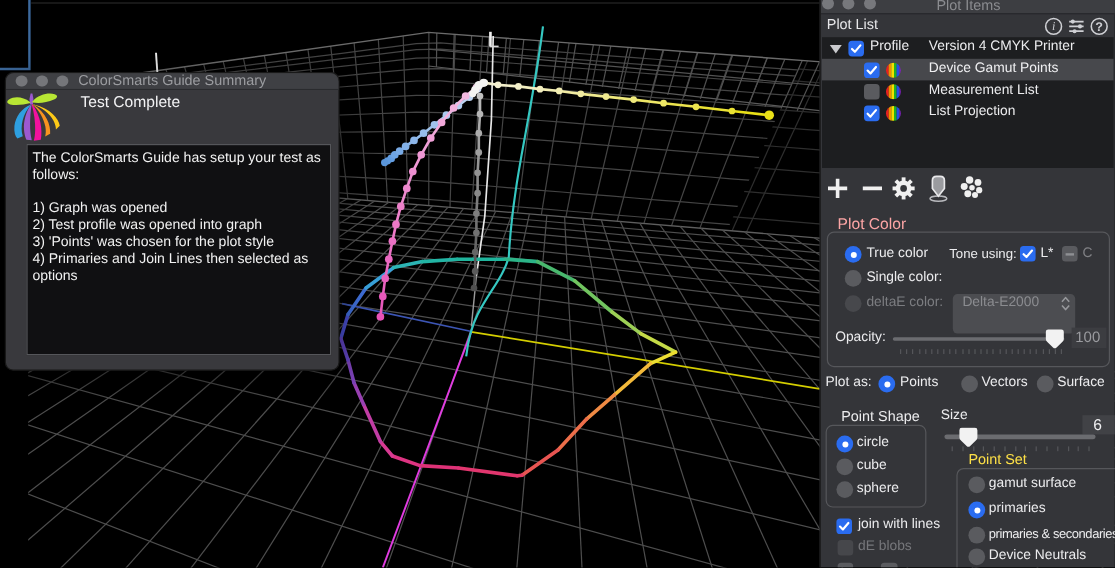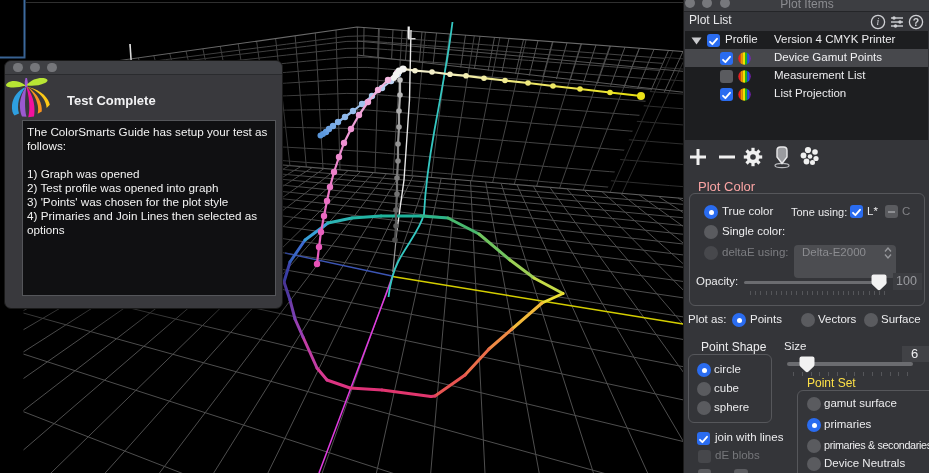--- a/index.html
+++ b/index.html
@@ -325,31 +325,32 @@
 <circle cx="399" cy="71" r="3.6" fill="#f4f4f2"></circle>
 <circle cx="403" cy="69" r="3.4" fill="#f4f4f2"></circle>
 <circle cx="394" cy="78" r="3.0" fill="#f4f4f2"></circle>
 </svg>
 
 <div style="position:absolute;left:4px;top:60px;width:277px;height:247px;background:#39393d;border-radius:7px;border:1px solid #191919;box-shadow:0 8px 24px rgba(0,0,0,0.55)">
 <div style="position:absolute;left:0;top:0;width:100%;height:13px;background:#3f4044;border-bottom:1px solid #2a2b2e;border-radius:7px 7px 0 0"></div>
 <div style="position:absolute;left:8.4px;top:2px;width:9.2px;height:9.2px;border-radius:50%;background:#75767a"></div>
 <div style="position:absolute;left:25.4px;top:2px;width:9.2px;height:9.2px;border-radius:50%;background:#75767a"></div>
 <div style="position:absolute;left:42.4px;top:2px;width:9.2px;height:9.2px;border-radius:50%;background:#75767a"></div>
+<div style="position:absolute;left:0;top:0px;width:100%;height:13px;line-height:13px;text-align:center;color:#9b9ca0;font-size:12px;white-space:nowrap">ColorSmarts Guide Summary</div>
 <svg style="position:absolute;left:-1px;top:13px" width="56" height="48" viewBox="0 0 56 48">
   <path d="M21 13 Q20 8 21.5 4 L23 4 Q24.5 9 23.5 13 Z" fill="#9b59d0"></path>
   <path d="M21 11 C15 6.5 8 6 3.5 9 C1 10.8 2 12.5 4.5 13 C10 14.2 16 13 21.5 11.8 Z" fill="#b8e634"></path>
   <path d="M23 10.5 C28 5 36 3 41.5 4.5 C44.5 5.5 44 7.5 41 9 C35 12 28 12 23 11.5 Z" fill="#b8e634"></path>
   <path d="M22 13 C14 16 9 23 8 31 C7.6 36 8.6 39.5 10.5 41.5 L15 39.5 C12.5 31 15 21 22 13 Z" fill="#2e9fe0"></path>
   <path d="M22 13 C17.5 19 15.5 27 16 34 C16.2 37.5 17 40.5 18 42.5 L22.5 42.8 C20.5 35 20.8 24 22.3 13 Z" fill="#9b59d0"></path>
   <path d="M22.4 13 C24.5 20 25.5 28 25.3 34.5 C25.2 38 24.8 41 24.2 43.2 L30 42.5 C31.5 34 30 23 23.2 13 Z" fill="#f2119e"></path>
   <path d="M23 13 C28.5 17.5 32.5 24.5 33.8 31.5 C34.4 35 34.2 37.6 33.6 39.8 L37.8 37.5 C38.4 30 34.5 20 23.6 13 Z" fill="#f8931f"></path>
   <path d="M23.5 13 C31 15.5 37.5 20.5 40.5 26.5 C42 29.5 42.6 32 42.6 34 L45.8 30.8 C45 25 38 16 24.3 13 Z" fill="#fcc917"></path>
 </svg>
-<div style="position:absolute;left:62px;top:32px;color:#f2f2f4;font-size:13px;font-weight:bold">Test Complete</div>
+<div style="position:absolute;left:62px;top:16px;color:#f2f2f4;font-size:13px;font-weight:normal">Test Complete</div>
 <div style="position:absolute;left:17px;top:59px;width:254px;height:176px;background:#101012;border:1px solid #55565a;color:#f2f2f2;font-size:11.7px;line-height:14px;padding:4px 0 0 4px;box-sizing:border-box">The ColorSmarts Guide has setup your test as follows:<br><br>1) Graph was opened<br>2) Test profile was opened into graph<br>3) 'Points' was chosen for the plot style<br>4) Primaries and Join Lines then selected as options</div>
 </div>
 <div style="position:absolute;left:683px;top:0;width:246px;height:473px;background:#343539;border-left:1px solid #1a1a1a;overflow:hidden">
 <div style="position:absolute;left:0;top:0;width:246px;height:11px;background:#3d3e42;border-bottom:1px solid #242528"></div>
 <div style="position:absolute;left:0.5px;top:-2px;width:10px;height:10px;border-radius:50%;background:#77787c"></div>
 <div style="position:absolute;left:18px;top:-2px;width:10px;height:10px;border-radius:50%;background:#77787c"></div>
 <div style="position:absolute;left:35.5px;top:-2px;width:10px;height:10px;border-radius:50%;background:#77787c"></div>
 <div style="position:absolute;left:0;top:-2px;width:246px;height:13px;line-height:13px;text-align:center;color:#8b8c90;font-size:12px;white-space:nowrap">Plot Items</div>
 <div style="position:absolute;left:5px;top:13px;color:#e8e8ea;font-size:12px;white-space:nowrap">Plot List</div>
 <svg style="position:absolute;left:186px;top:13.5px" width="54" height="16" viewBox="0 0 54 16">
@@ -494,21 +495,21 @@
           <path d="M3 6.8 L5.4 9.2 L10 3.8" stroke="#fff" stroke-width="1.8" fill="none" stroke-linecap="round" stroke-linejoin="round"></path>
         </svg></div>
 <div style="position:absolute;left:183px;top:205px;color:#ececee;font-size:11.5px;white-space:nowrap">L*</div>
 <div style="position:absolute;left:201px;top:205px;width:13px;height:13px;border-radius:3px;background:#5a5b5f">
 <div style="position:absolute;left:3px;top:5.5px;width:7px;height:2px;background:#8e8f93"></div>
       </div>
 <div style="position:absolute;left:218px;top:205px;color:#808185;font-size:11.5px;white-space:nowrap">C</div>
 <div style="position:absolute;left:20px;top:225px;width:14px;height:14px;border-radius:50%;background:#5a5b5f"></div>
 <div style="position:absolute;left:38px;top:225px;color:#ececee;font-size:11.5px;white-space:nowrap">Single color:</div>
 <div style="position:absolute;left:20px;top:246px;width:14px;height:14px;border-radius:50%;background:#47484c"></div>
-<div style="position:absolute;left:38px;top:246px;color:#7c7d81;font-size:11.5px;white-space:nowrap">deltaE using:</div>
+<div style="position:absolute;left:38px;top:246px;color:#7c7d81;font-size:11.5px;white-space:nowrap">deltaE color:</div>
 <div style="position:absolute;left:110px;top:244.5px;width:102px;height:33px;background:#4c4d51;border-radius:4px">
 <div style="position:absolute;left:8px;top:1px;color:#8b8c90;font-size:11.5px;white-space:nowrap">Delta-E2000</div>
 <svg style="position:absolute;right:4px;top:2.5px" width="8" height="12" viewBox="0 0 8 12">
           <path d="M1 4.5 L4 1 L7 4.5 M1 7.5 L4 11 L7 7.5" stroke="#97989c" stroke-width="1.3" fill="none"></path>
         </svg>
 </div>
 <div style="position:absolute;left:12px;top:275px;color:#ececee;font-size:11.5px;white-space:nowrap">Opacity:</div>
 <div style="position:absolute;left:60px;top:280.5px;width:143px;height:3.5px;border-radius:2px;background:#6b6c70"></div>
 <svg style="position:absolute;left:187px;top:274px" width="16" height="17" viewBox="0 0 16 17">
 <path d="M2.5 0.5 H13.5 Q15.5 0.5 15.5 2.5 V8.5 Q15.5 10 14 11.2 L9.5 15.6 Q8 17 6.5 15.6 L2 11.2 Q0.5 10 0.5 8.5 V2.5 Q0.5 0.5 2.5 0.5 Z" fill="#f2f2f2"></path>

